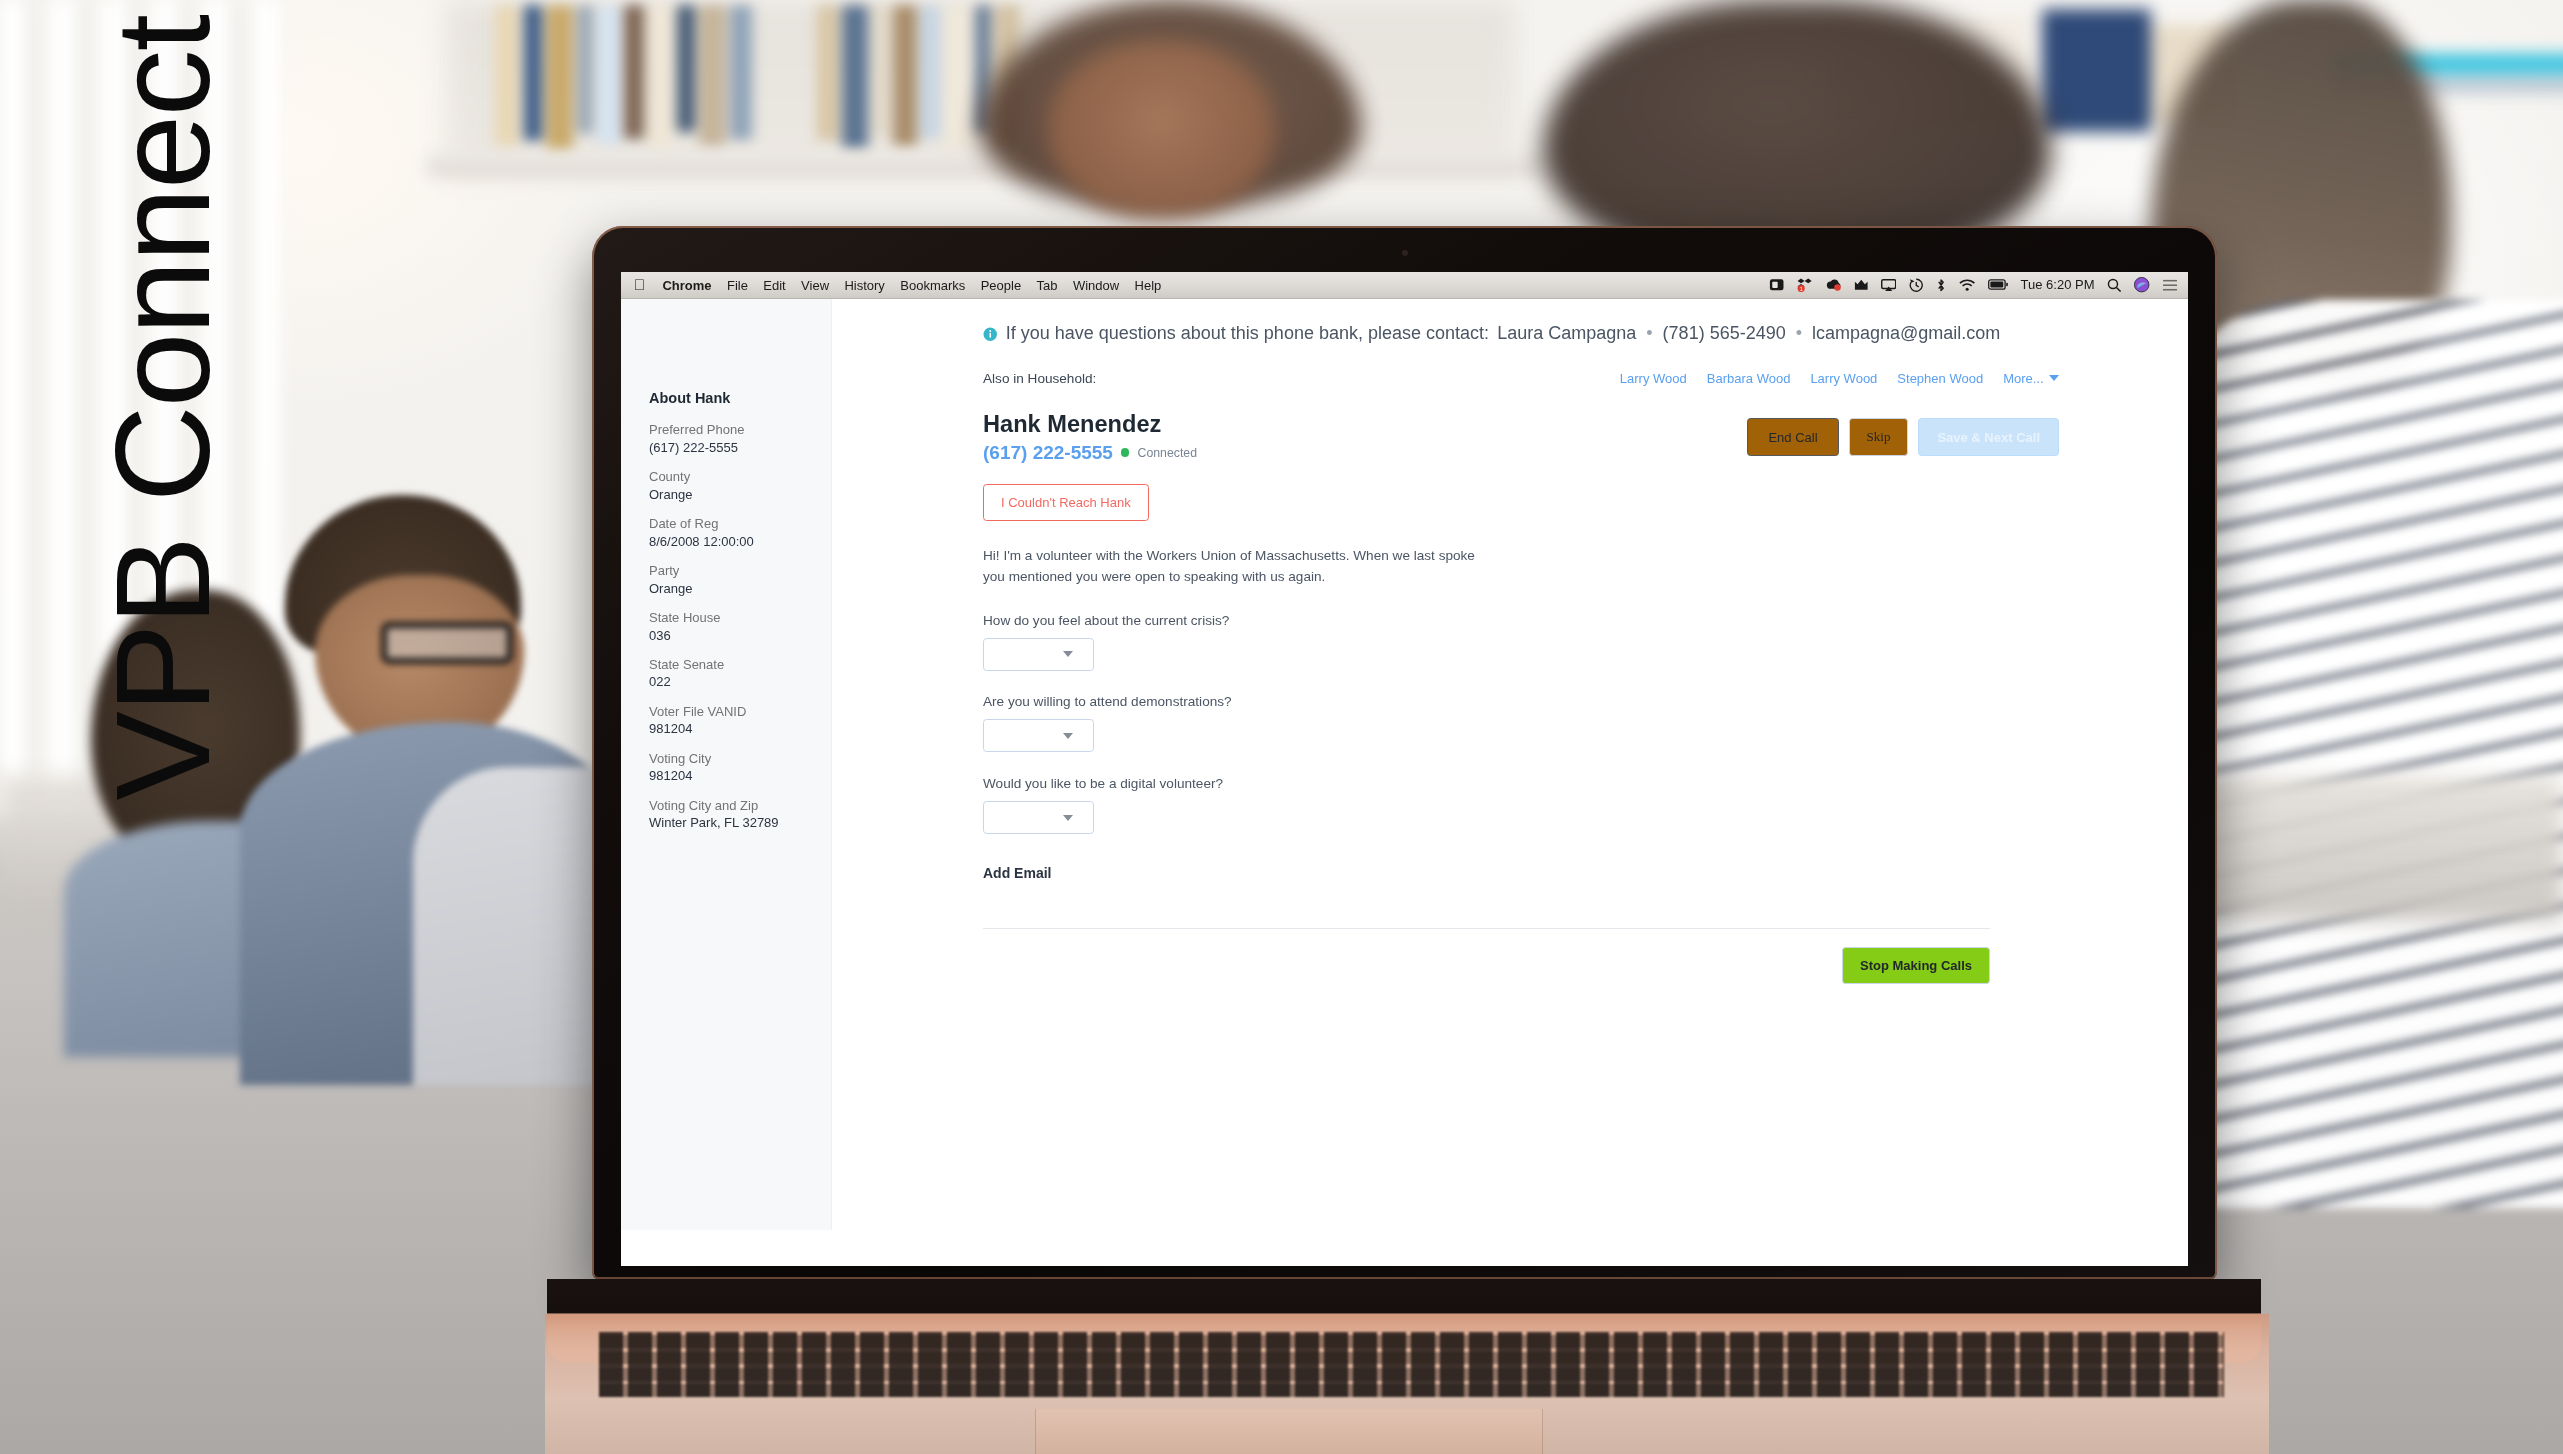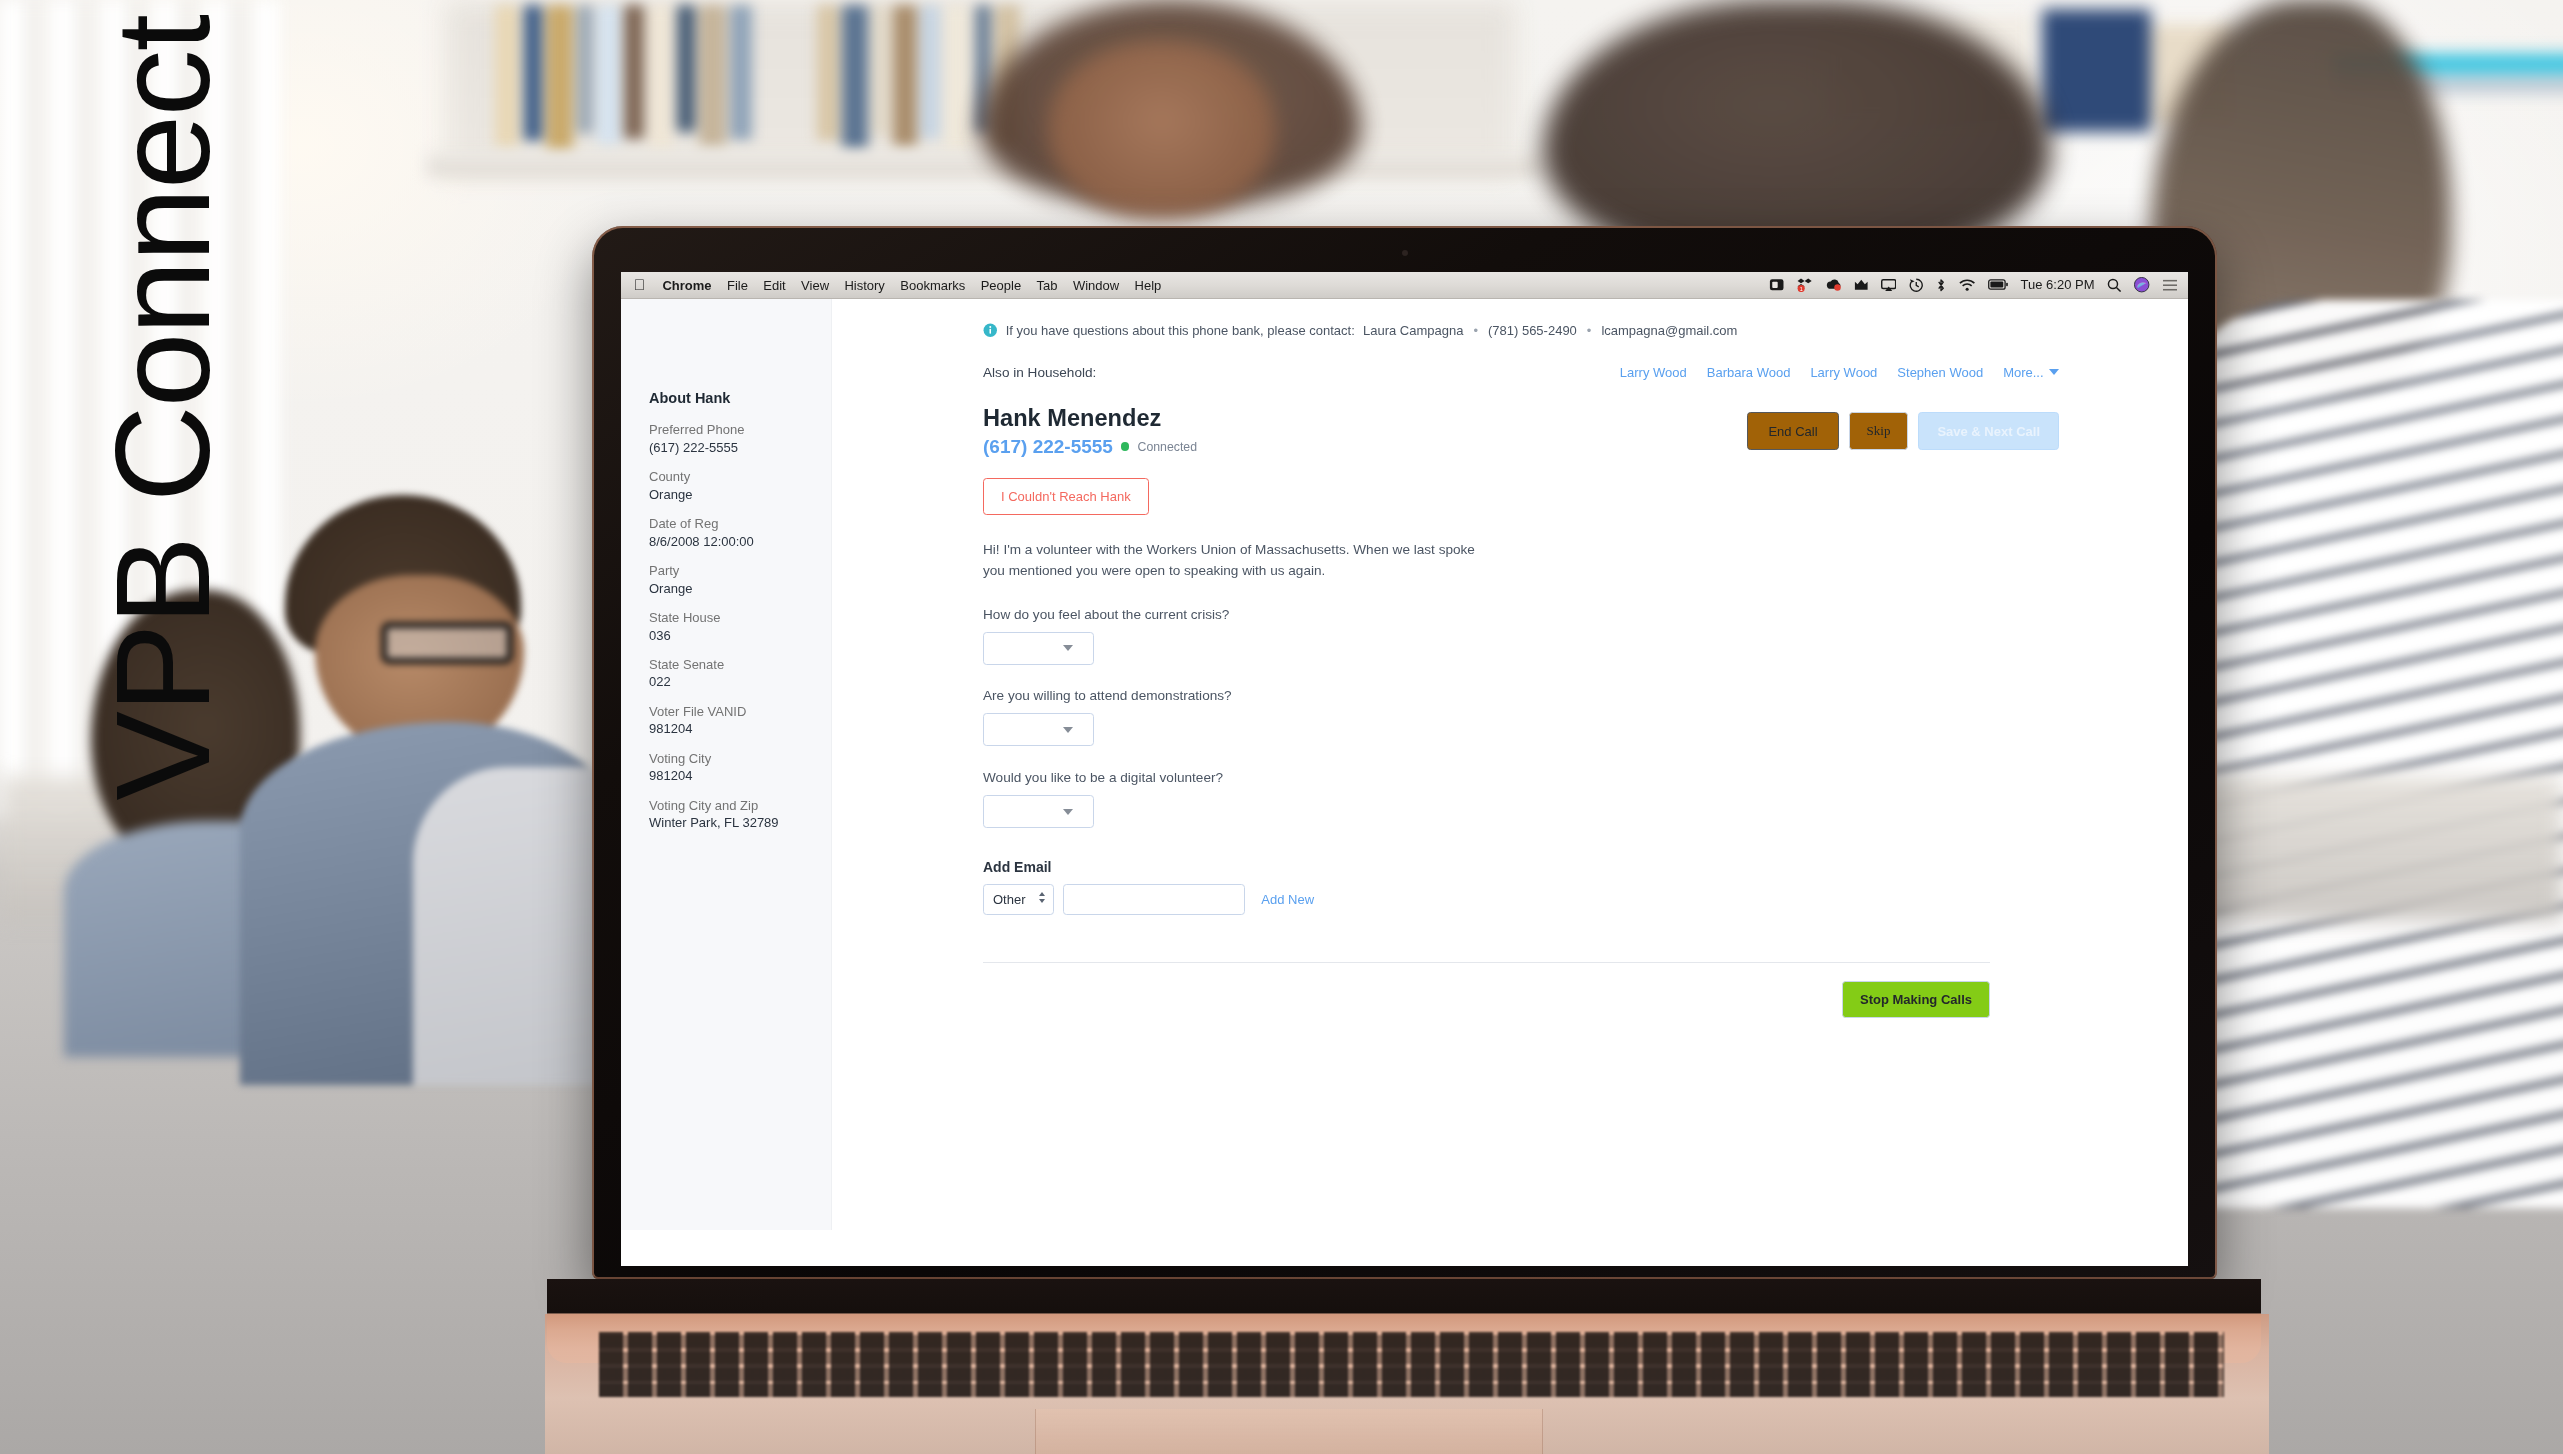--- a/index.html
+++ b/index.html
@@ -253,21 +253,21 @@
     border-right: 0.9px solid #eef0f3;
   }
   .side-title { font-size: 14.5px; font-weight: 700; color:#1f2933; margin-bottom: 15.4px; }
   .side-field { margin-bottom: 11.8px; }
   .side-label { font-size: 13px; color:#737373; line-height: 1.35; }
   .side-value { font-size: 13px; color:#2b3440; line-height: 1.35; }
 
   .content { flex: 1; padding: 23.6px 0 0 0; position: relative; }
   .content-inner { width: 1098px; margin: 0 auto; padding-left: 22px; }
 
-  .notice { display:flex; align-items:center; gap:8.2px; font-size:13px; color:#4b5563; margin-bottom: 27px; }
+  .notice { display:flex; align-items:center; gap:8.2px; font-size:18px; color:#4b5563; margin-bottom: 27px; }
   .info-ico { width:14.5px; height:14.5px; flex:0 0 14.5px; }
   .notice .sep { color:#9aa3ae; padding:0 1.8px; }
 
   .household { display:flex; align-items:center; margin-bottom: 25.4px; gap: 40px; }
   .household-label { font-size:13.6px; color:#3c4654; }
   .household-links { margin-left:auto; display:flex; align-items:center; gap:20px; }
   .hh-link { color:#5aa0ef; font-size:13px; }
   .hh-more { color:#5aa0ef; font-size:13px; display:flex; align-items:center; gap:5.4px; }
   .chev-down { width:0;height:0;border-left:5.4px solid transparent;border-right:5.4px solid transparent;border-top:6.4px solid #5aa0ef; }
 
@@ -608,31 +608,20 @@
           <div class="qblock">
             <div class="qlabel">Would you like to be a digital volunteer?</div>
             <div class="qselect">
               <span></span>
               <span class="caret"></span>
             </div>
           </div>
 
           <div class="email-section">
             <div class="email-title">Add Email</div>
-            <div class="email-row">
-              <div class="email-type">
-                <span>Other</span>
-                <span class="stepper">
-                    <i class="up"></i>
-                    <i class="dn"></i>
-                  </span>
-              </div>
-              <input class="email-input" type="text" value="" style="">
-              <a class="add-new">Add New</a>
-            </div>
           </div>
 
           <div class="divider"></div>
           <div class="bottom-row">
             <button class="btn-stop">Stop Making Calls</button>
           </div>
 
         </div>
       </main>
     </div>

